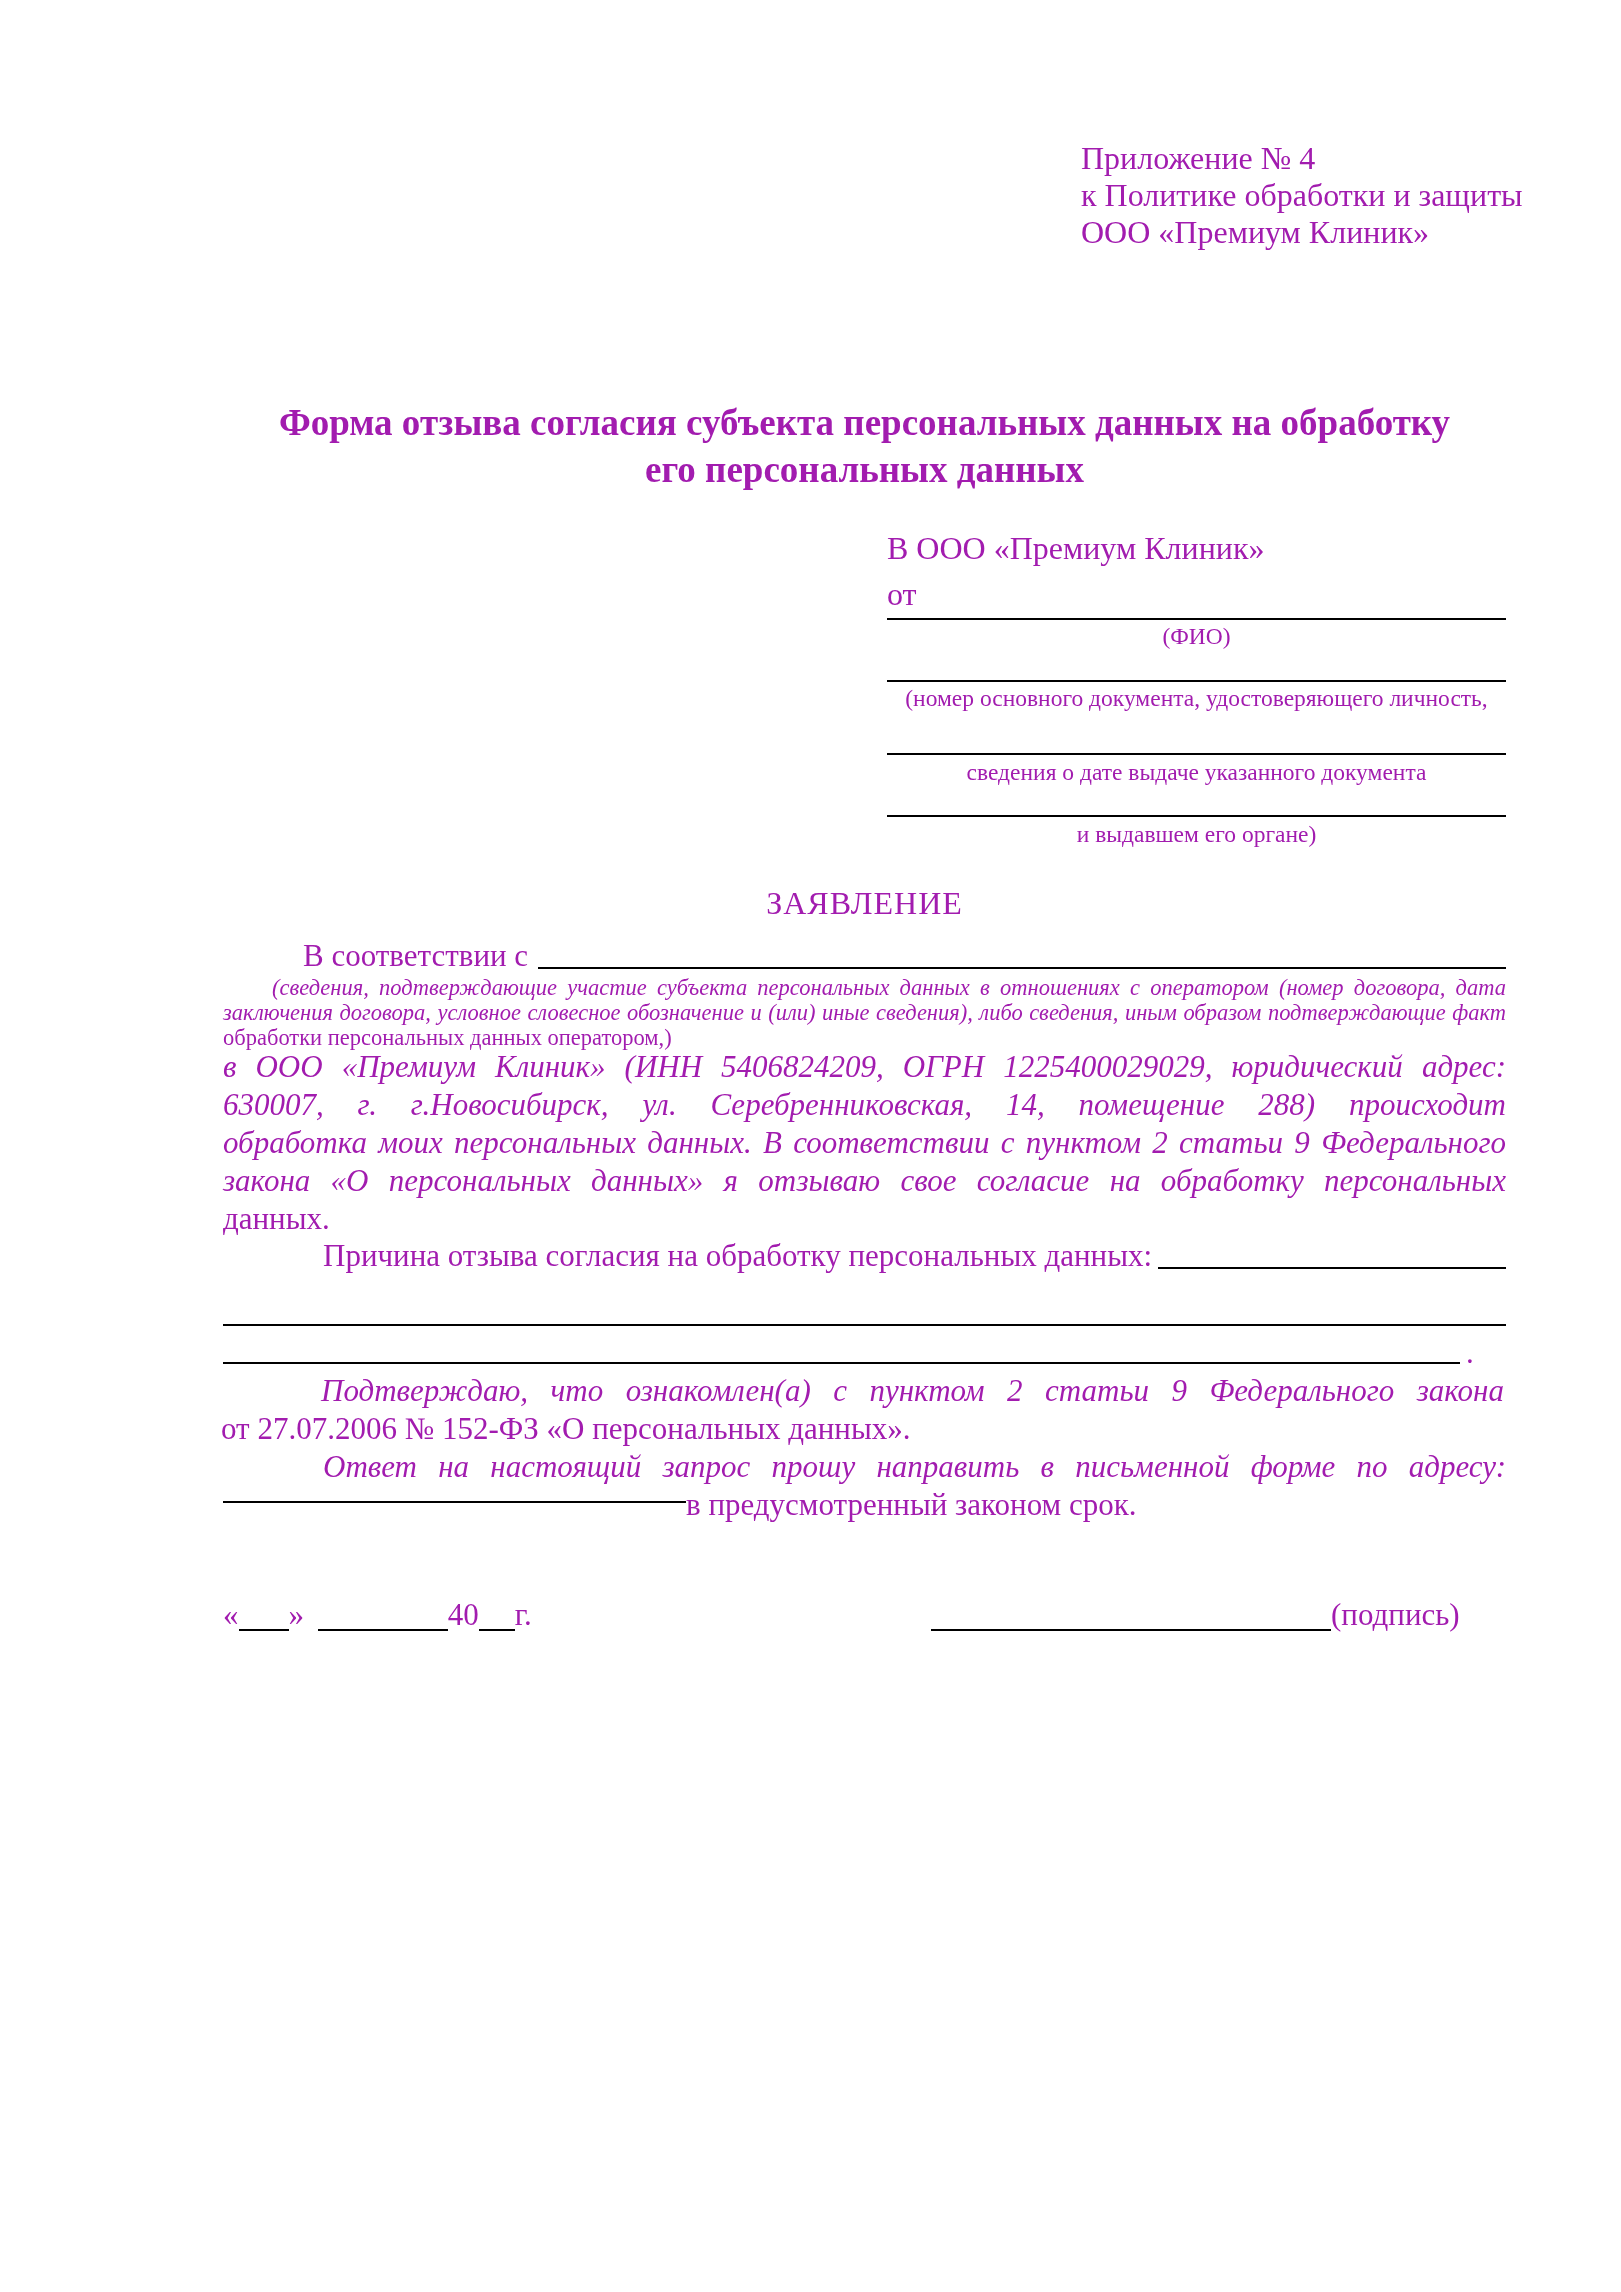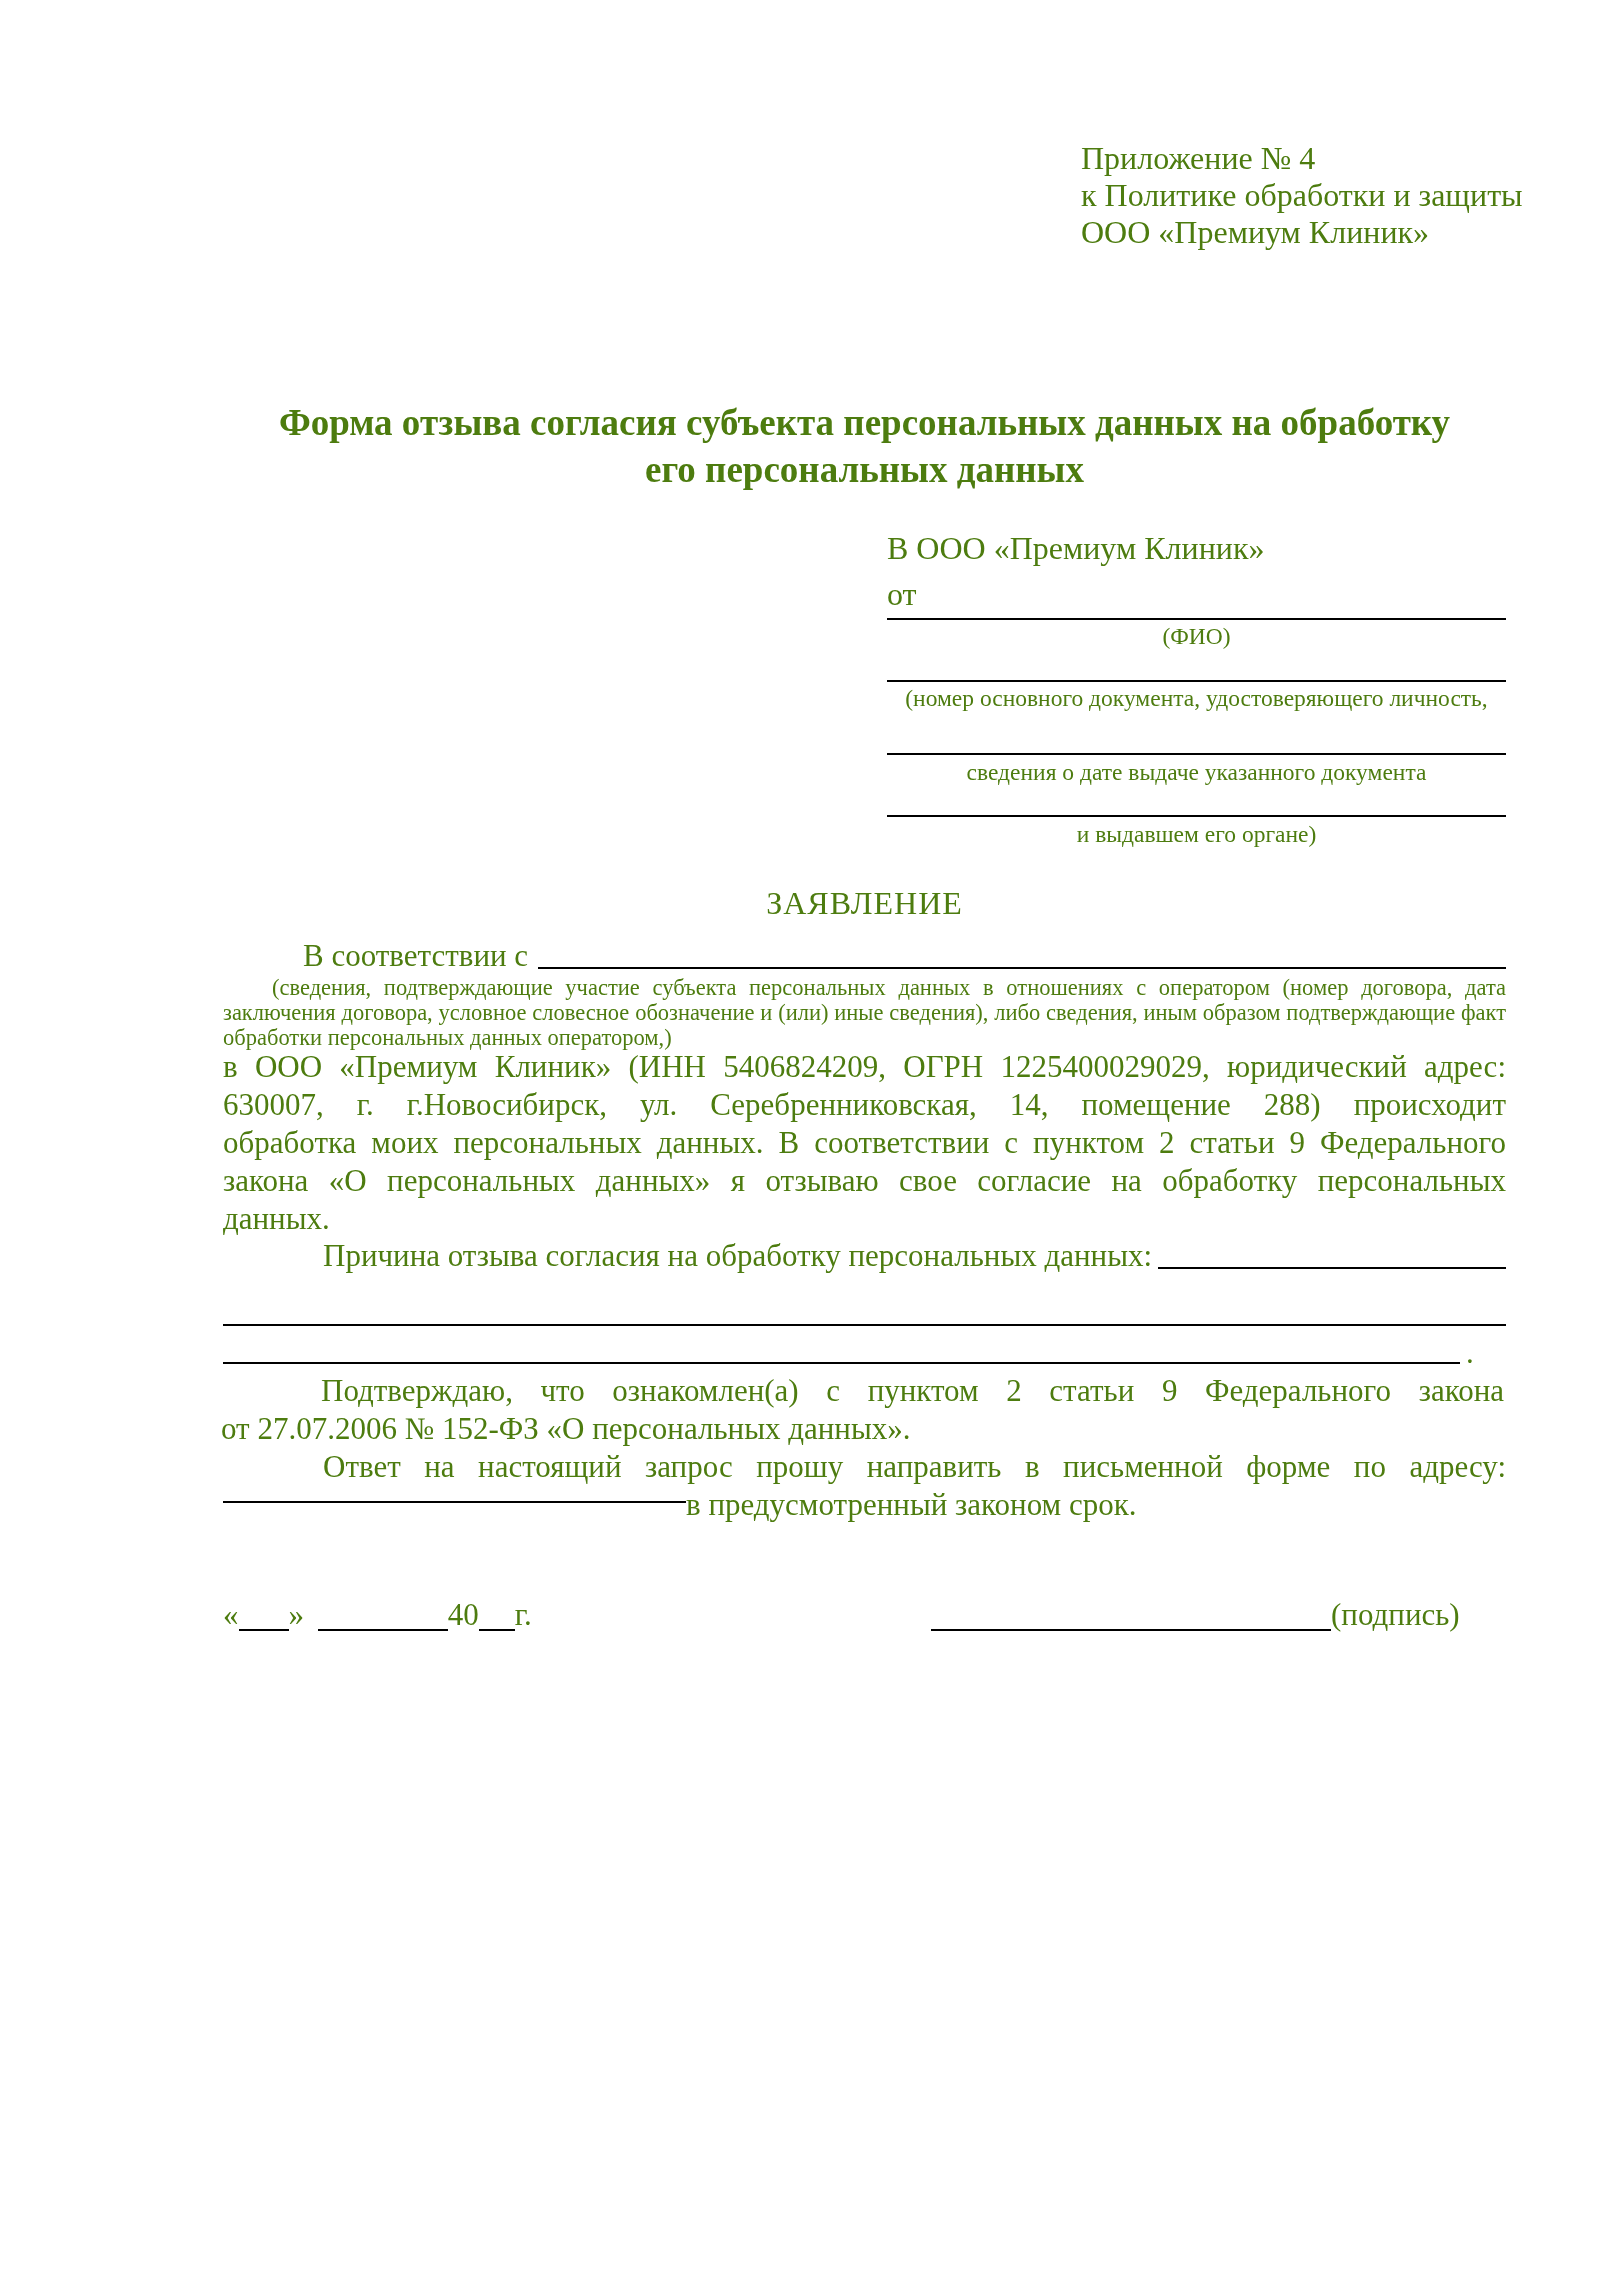--- a/index.html
+++ b/index.html
@@ -1,21 +1,21 @@
 <!DOCTYPE html>
 <html><head>
 <meta charset="utf-8">
 <style>
   html,body{margin:0;padding:0;background:#ffffff;}
   .page{
     position:relative;
     width:1621px;
     height:2293px;
     background:#ffffff;
-    color:#4d7c0f;
+    color:#a21caf;
     font-family:"Liberation Serif","DejaVu Serif",serif;
     overflow:hidden;
   }
   .abs{position:absolute;}
 
   
   .hdr{left:1081px;top:140px;font-size:32px;line-height:37px;}
 
   
   .title{left:223px;top:399px;width:1283px;text-align:center;font-weight:700;font-size:37px;line-height:47px;font-family:Liberation Serif, serif;}
@@ -34,21 +34,21 @@
   .c3{top:760px;}
   .c4{top:822px;}
 
   
   .zv{left:223px;top:885px;width:1283px;text-align:center;font-size:32px;line-height:37px;letter-spacing:1px;}
   .intro{left:223px;top:937px;width:1283px;display:flex;font-size:31px;line-height:37px;}
   .intro .txt{margin-left:80px;white-space:nowrap;}
   .fillline{flex:1;border-bottom:2.9px solid #000;margin:0 0 4.9px 9.8px;}
 
   .small{left:223px;top:975px;width:1283px;font-size:22.5px;line-height:25px;}
-  .jst{text-align:justify;text-align-last:justify;white-space:nowrap;}
+  .jst{text-align:justify;text-align-last:justify;white-space:nowrap;font-style:italic;}
   .small .first{text-indent:49px;}
 
   .bodytxt{left:223px;top:1048px;width:1283px;font-size:31px;line-height:38px;}
 
   .reason{left:223px;top:1237px;width:1283px;display:flex;font-size:31px;line-height:38px;}
   .reason .txt{margin-left:100px;white-space:nowrap;}
   .reason .fillline{margin:0 0 5.9px 5.9px;}
 
   .ruleA{left:223px;top:1324px;width:1283px;}
   .ruleB{left:223px;top:1362px;width:1237px;}

